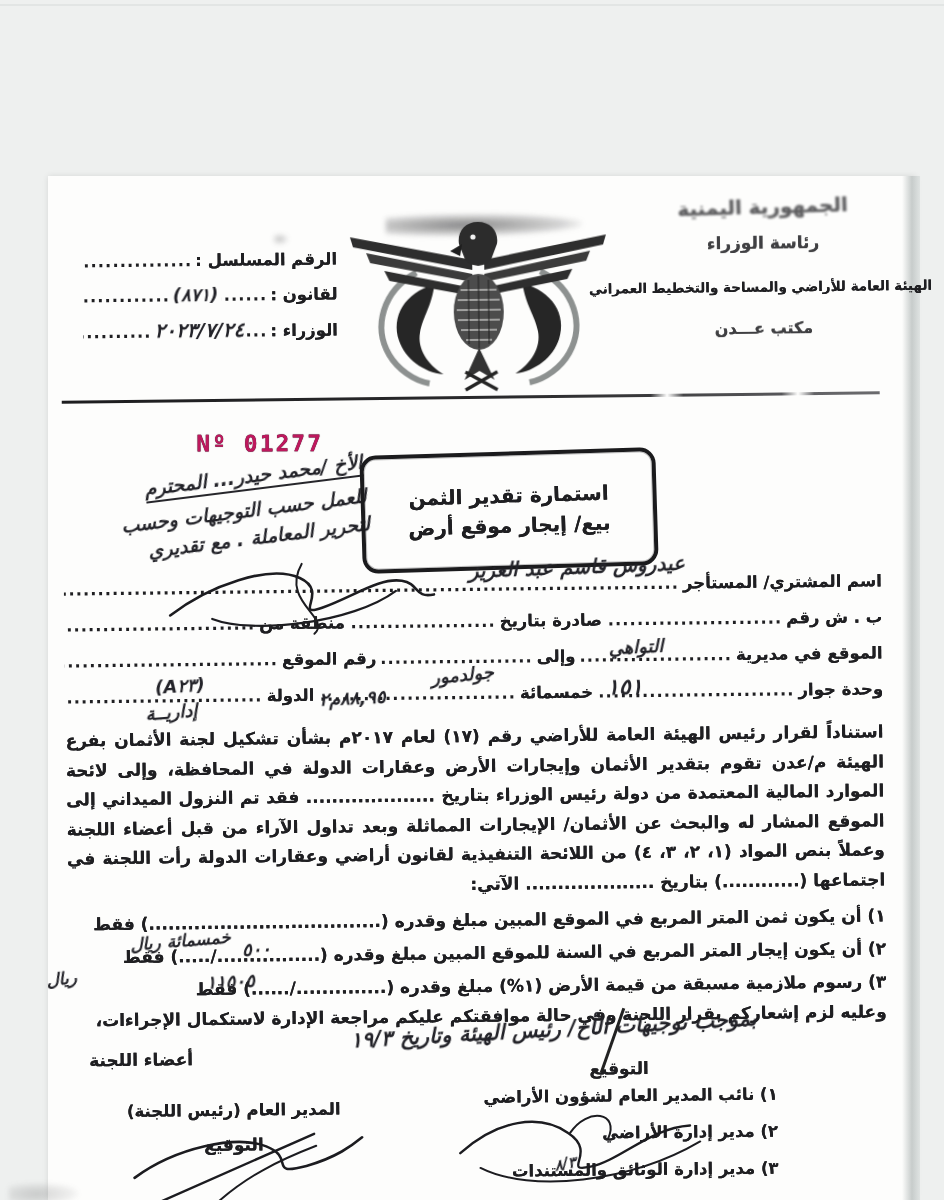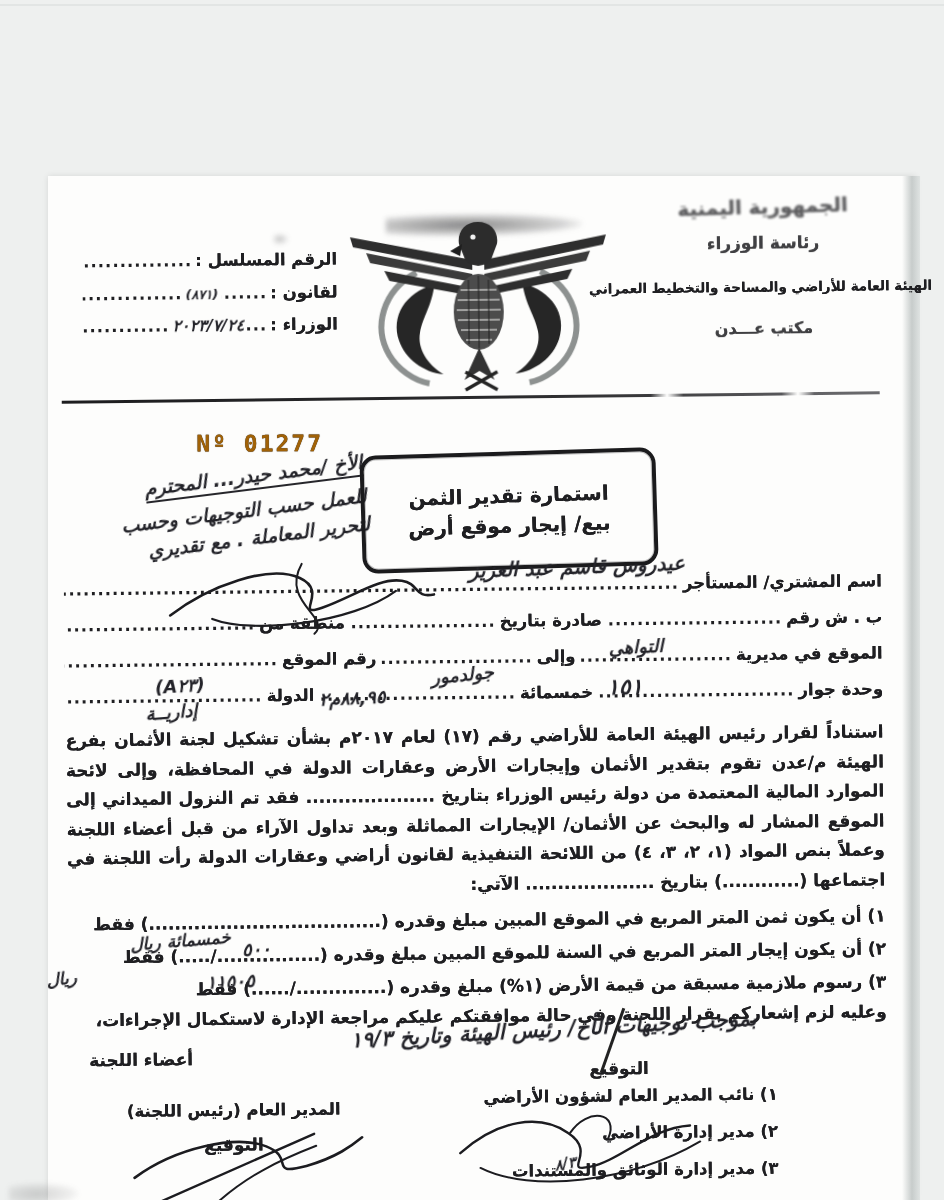--- a/index.html
+++ b/index.html
@@ -77,36 +77,36 @@
     </div>
 
     <div class="abs rtl" style="left:84px;top:248px;width:255px;">
       <div class="hrow">
         <span class="ink">الرقم المسلسل :</span>
         <span class="lead">........................................................................................................................</span>
       </div>
       <div class="hrow" style="margin-top:14px;">
         <span class="ink">لقانون :</span>
         <span class="lead" style="max-width:46px;">........................................................................................................................</span>
-        <span class="hw" style="font-size:13px;">(٨٧١)</span>
+        <span class="hw" style="font-size:18px;">(٨٧١)</span>
         <span class="lead">........................................................................................................................</span>
       </div>
       <div class="hrow" style="margin-top:13px;">
         <span class="ink">الوزراء :</span>
         <span class="lead" style="max-width:20px;">........................................................................................................................</span>
-        <span class="hw" style="font-size:16px;">٢٠٢٣/٧/٢٤</span>
+        <span class="hw" style="font-size:20px;">٢٠٢٣/٧/٢٤</span>
         <span class="lead">........................................................................................................................</span>
       </div>
     </div>
 
     <div class="abs" style="left:62px;top:396px;width:818px;height:3px;
          background:linear-gradient(90deg,#1d1d1f 0%,#2a2a2c 55%,#3a3a3c 72%,transparent 74%,#454547 76%,#57575a 88%,transparent 90%,#636366 92%,#6a6a6d 100%);"></div>
 
     <div class="abs" style="left:196px;top:428px;font-family:'DejaVu Sans Mono',monospace;font-size:23px;font-weight:700;
-         letter-spacing:2px;color:#a16207;transform:rotate(.6deg);text-shadow:0 0 .7px #141418;">Nº  01277</div>
+         letter-spacing:2px;color:#be185d;transform:rotate(.6deg);text-shadow:0 0 .7px #141418;">Nº  01277</div>
 
     <div class="abs rtl" style="left:66px;top:466px;width:300px;transform:rotate(-6.5deg);">
       <div class="hw" style="font-size:19px;border-bottom:2px solid #26262b;padding-bottom:2px;width:max-content;">الأخ /محمد حيدر... المحترم</div>
       <div class="hw" style="font-size:19px;margin-top:8px;">للعمل حسب التوجيهات وحسب</div>
       <div class="hw" style="font-size:19px;margin-top:6px;">لتحرير المعاملة . مع تقديري</div>
     </div>
     <div class="abs sig" style="left:150px;top:520px;">
       <svg width="300" height="120" viewBox="0 0 300 120">
         <path d="M18,92 C58,62 118,42 148,56 C178,70 140,96 170,86 C200,76 228,56 250,60 C268,63 262,78 282,74" stroke-width="2.6"></path>
         <path d="M60,96 C100,112 200,102 244,70" stroke-width="2.2"></path>

